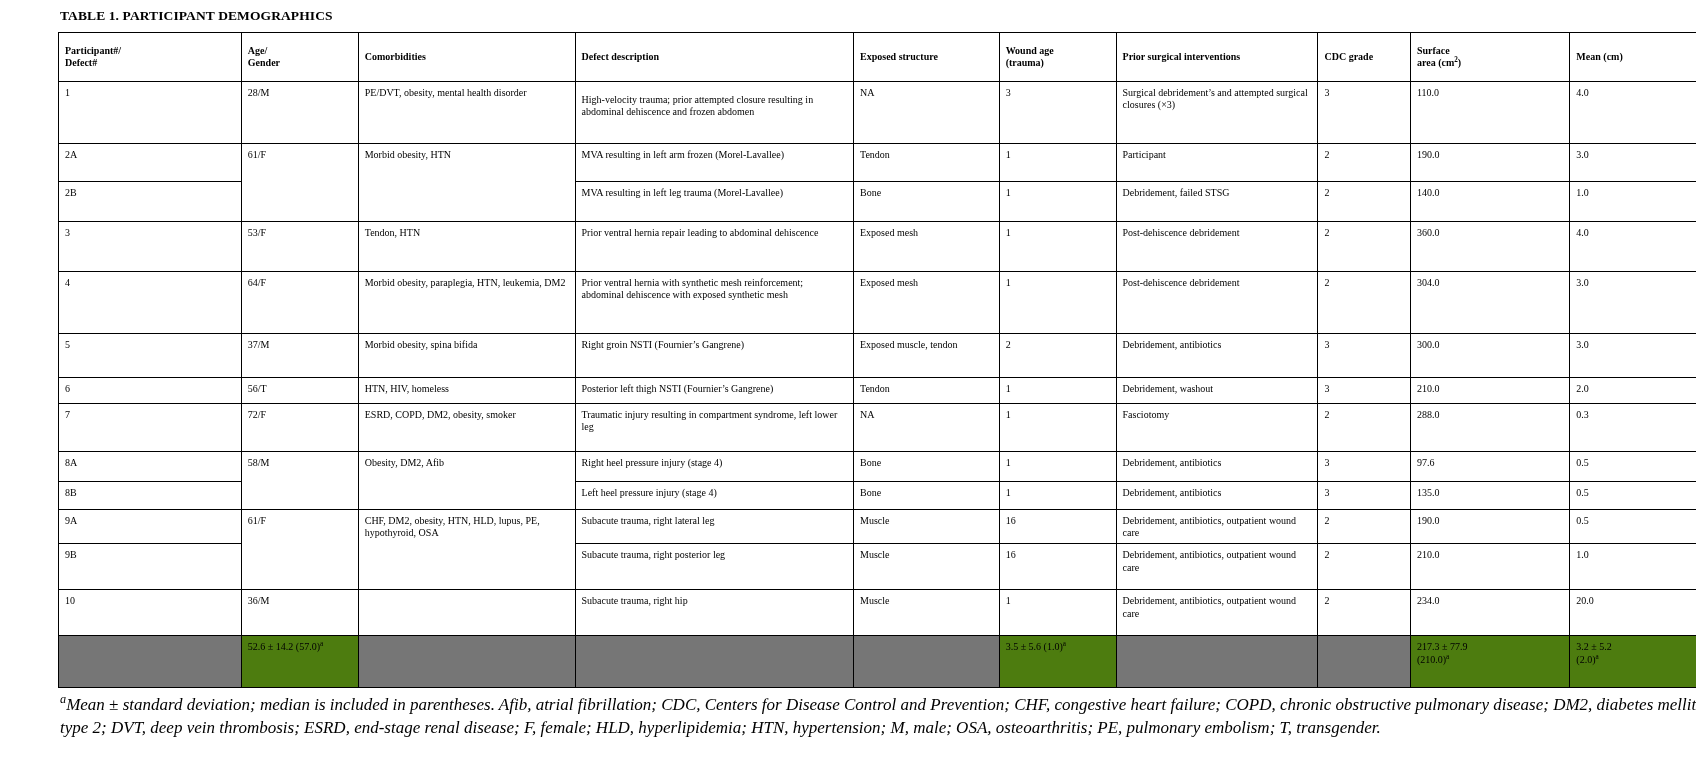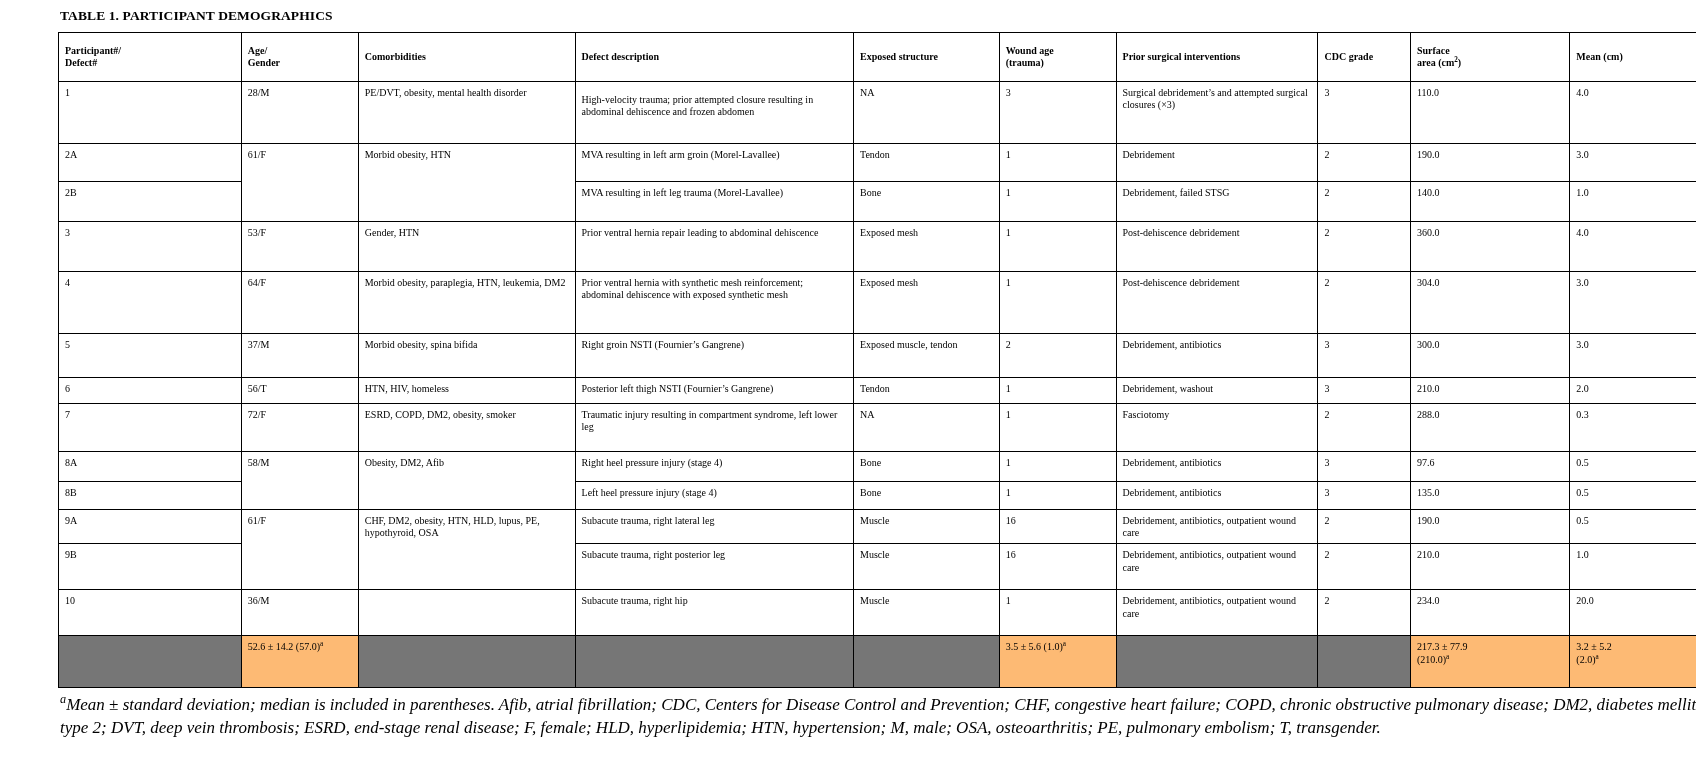--- a/index.html
+++ b/index.html
@@ -53,21 +53,21 @@
   }
   .hdr-line { display: block; }
   tbody tr td { }
   tr.summary-row td {
     background: #767676;
     color: #000000;
     height: 42px;
     vertical-align: top;
   }
   tr.summary-row td.has-val {
-    background: #fdba74;
+    background: #4d7c0f;
   }
   sup { font-size: 0.72em; vertical-align: super; line-height: 0; }
   .footnote {
     font-size: 17px;
     line-height: 1.35;
     margin-top: 6px;
     margin-left: 2px;
     width: 1674px;
     font-style: italic;
   }
@@ -153,44 +153,44 @@
         <td>Surgical debridement’s and attempted surgical closures (×3)</td>
         <td>3</td>
         <td>110.0</td>
         <td>4.0</td>
       </tr>
 
       <tr style="height:38px">
         <td>2A</td>
         <td rowspan="2">61/F</td>
         <td rowspan="2">Morbid obesity, HTN</td>
-        <td>MVA resulting in left arm groin (Morel-Lavallee)</td>
+        <td>MVA resulting in left arm frozen (Morel-Lavallee)</td>
         <td>Tendon</td>
         <td>1</td>
-        <td>Debridement</td>
+        <td>Participant</td>
         <td>2</td>
         <td>190.0</td>
         <td>3.0</td>
       </tr>
 
       <tr style="height:40px">
         <td>2B</td>
         <td>MVA resulting in left leg trauma (Morel-Lavallee)</td>
         <td>Bone</td>
         <td>1</td>
         <td>Debridement, failed STSG</td>
         <td>2</td>
         <td>140.0</td>
         <td>1.0</td>
       </tr>
 
       <tr style="height:50px">
         <td>3</td>
         <td>53/F</td>
-        <td>Gender, HTN</td>
+        <td>Tendon, HTN</td>
         <td>Prior ventral hernia repair leading to abdominal dehiscence</td>
         <td>Exposed mesh</td>
         <td>1</td>
         <td>Post-dehiscence debridement</td>
         <td>2</td>
         <td>360.0</td>
         <td>4.0</td>
       </tr>
 
       <tr style="height:62px">

